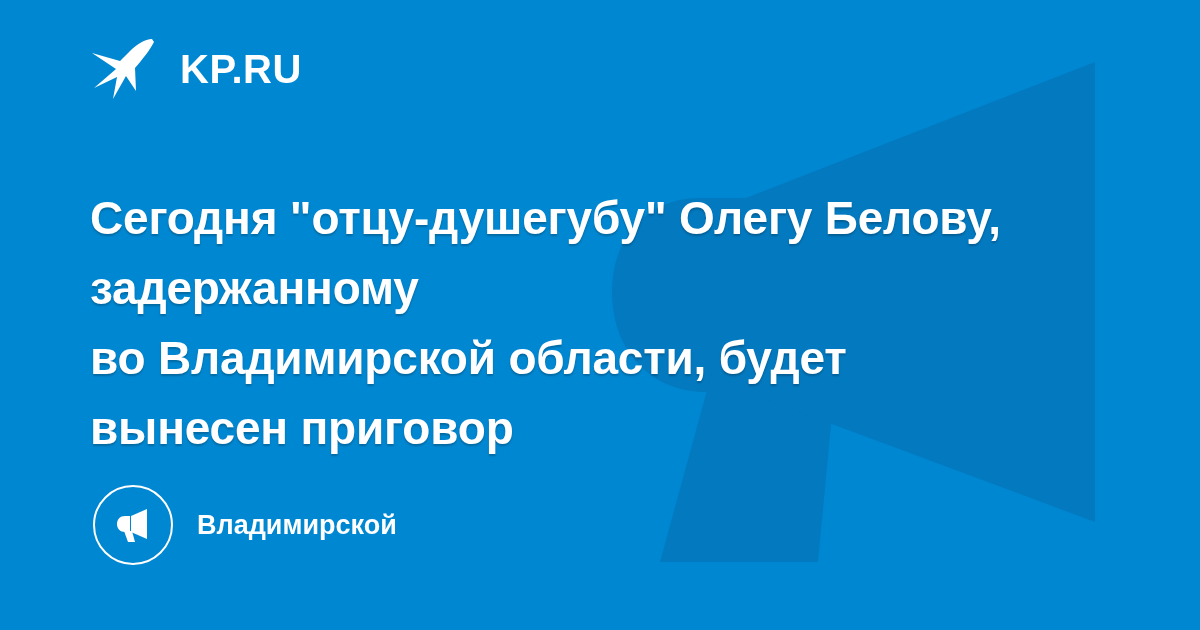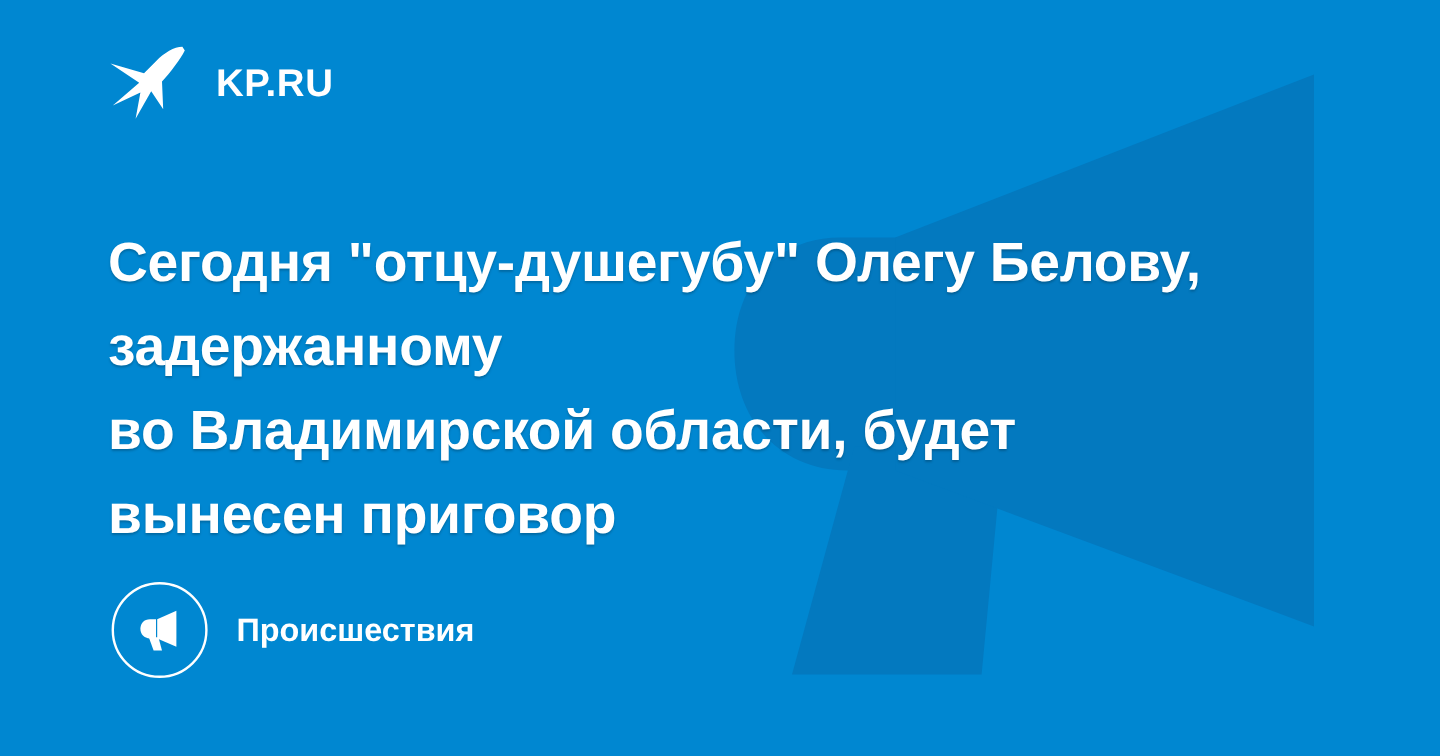--- a/index.html
+++ b/index.html
@@ -43,21 +43,21 @@
     gap: 18px;
     height: 70px;
   }
   .logo-bird {
     width: 72px;
     height: 66px;
     display: block;
   }
   .logo-text {
     color: #ffffff;
-    font-size: 32px;
+    font-size: 40px;
     font-weight: 700;
     letter-spacing: 0.5px;
     line-height: 1;
     white-space: nowrap;
   }
 
   
   .headline {
     position: absolute;
     left: 90px;
@@ -172,16 +172,16 @@
                  L 16 38
                  Z" fill="#ffffff"></path>
 
         <path d="M35 5
                  L 35 35
                  L 19 28
                  L 19 12
                  Z" fill="#ffffff"></path>
       </svg>
     </span>
-    <span class="category-label">Происшествия</span>
+    <span class="category-label">Владимирской</span>
   </div>
 
 </div>
 
 </body></html>

